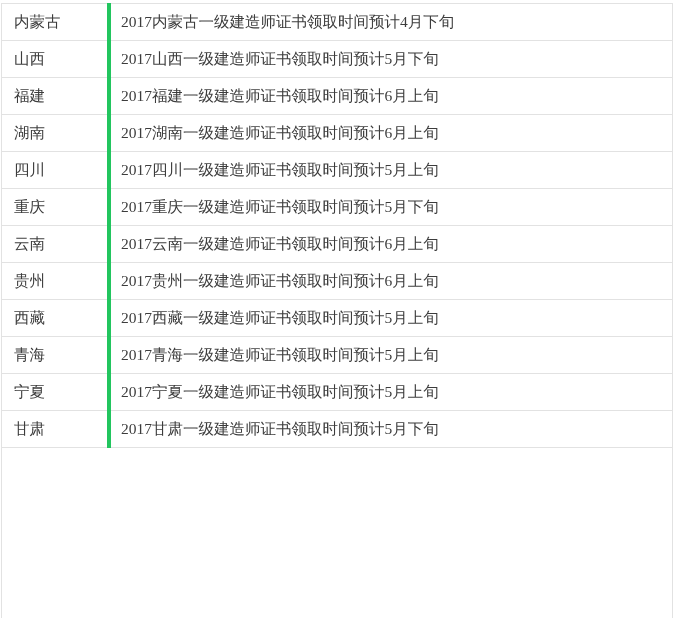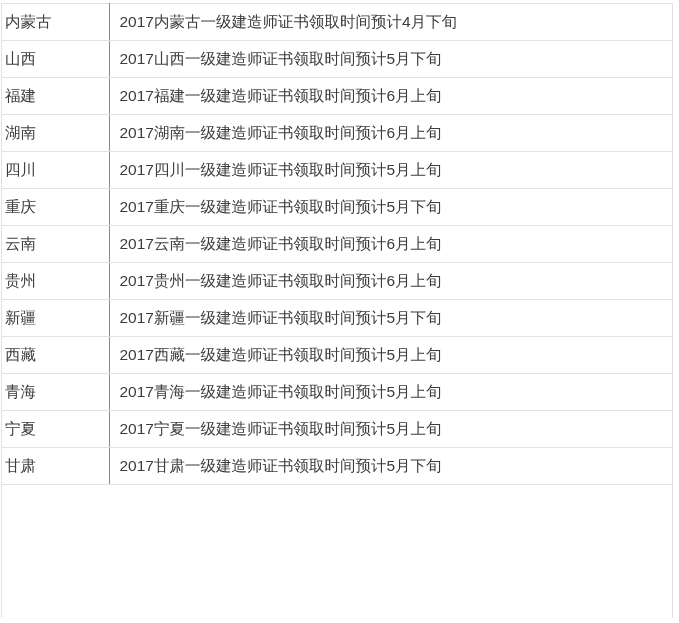--- a/index.html
+++ b/index.html
@@ -36,25 +36,26 @@
     height: 36px;
     padding: 0;
     vertical-align: middle;
     color: #3c3c3c;
     font-size: 15.5px;
     line-height: 18px;
     white-space: nowrap;
     overflow: hidden;
   }
   table.province-table td.cell-province {
-    padding-left: 4px;
-    border-right: 1px solid #22c55e;
+    padding-left: 13px;
+    border-right: 4px solid #22c55e;
   }
   table.province-table td.cell-detail {
     padding-left: 10px;
+    font-family: Liberation Serif, serif;
   }
   table.province-table tr:first-child td {
     border-top: 1px solid #e2e2e2;
   }
   table.province-table tr:last-child td {
     border-bottom: 1px solid #e2e2e2;
   }
   
   .frame-left, .frame-right {
     position: absolute;
@@ -105,24 +106,20 @@
         </tr>
         <tr>
           <td class="cell-province">云南</td>
           <td class="cell-detail">2017云南一级建造师证书领取时间预计6月上旬</td>
         </tr>
         <tr>
           <td class="cell-province">贵州</td>
           <td class="cell-detail">2017贵州一级建造师证书领取时间预计6月上旬</td>
         </tr>
         <tr>
-          <td class="cell-province">新疆</td>
-          <td class="cell-detail">2017新疆一级建造师证书领取时间预计5月下旬</td>
-        </tr>
-        <tr>
           <td class="cell-province">西藏</td>
           <td class="cell-detail">2017西藏一级建造师证书领取时间预计5月上旬</td>
         </tr>
         <tr>
           <td class="cell-province">青海</td>
           <td class="cell-detail">2017青海一级建造师证书领取时间预计5月上旬</td>
         </tr>
         <tr>
           <td class="cell-province">宁夏</td>
           <td class="cell-detail">2017宁夏一级建造师证书领取时间预计5月上旬</td>

